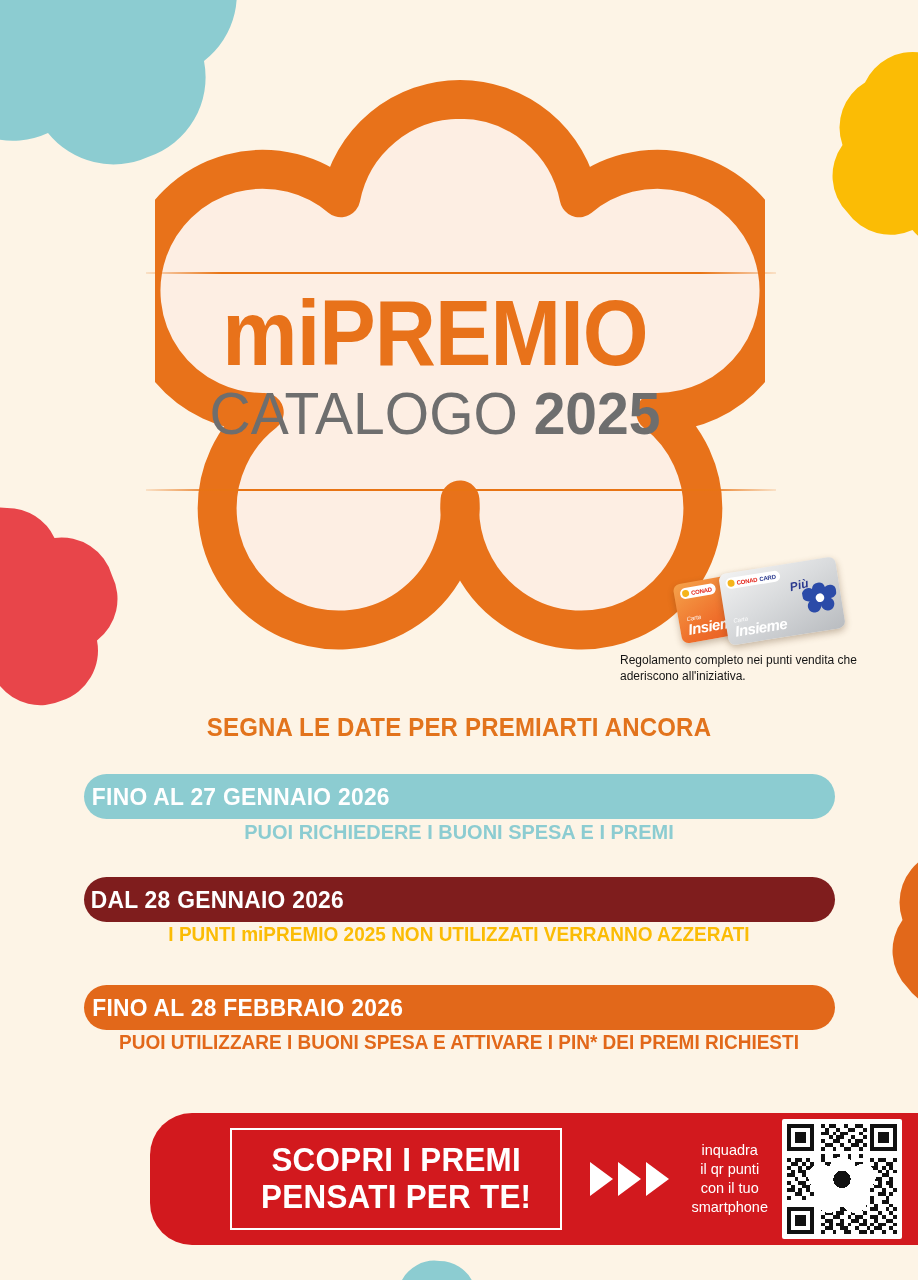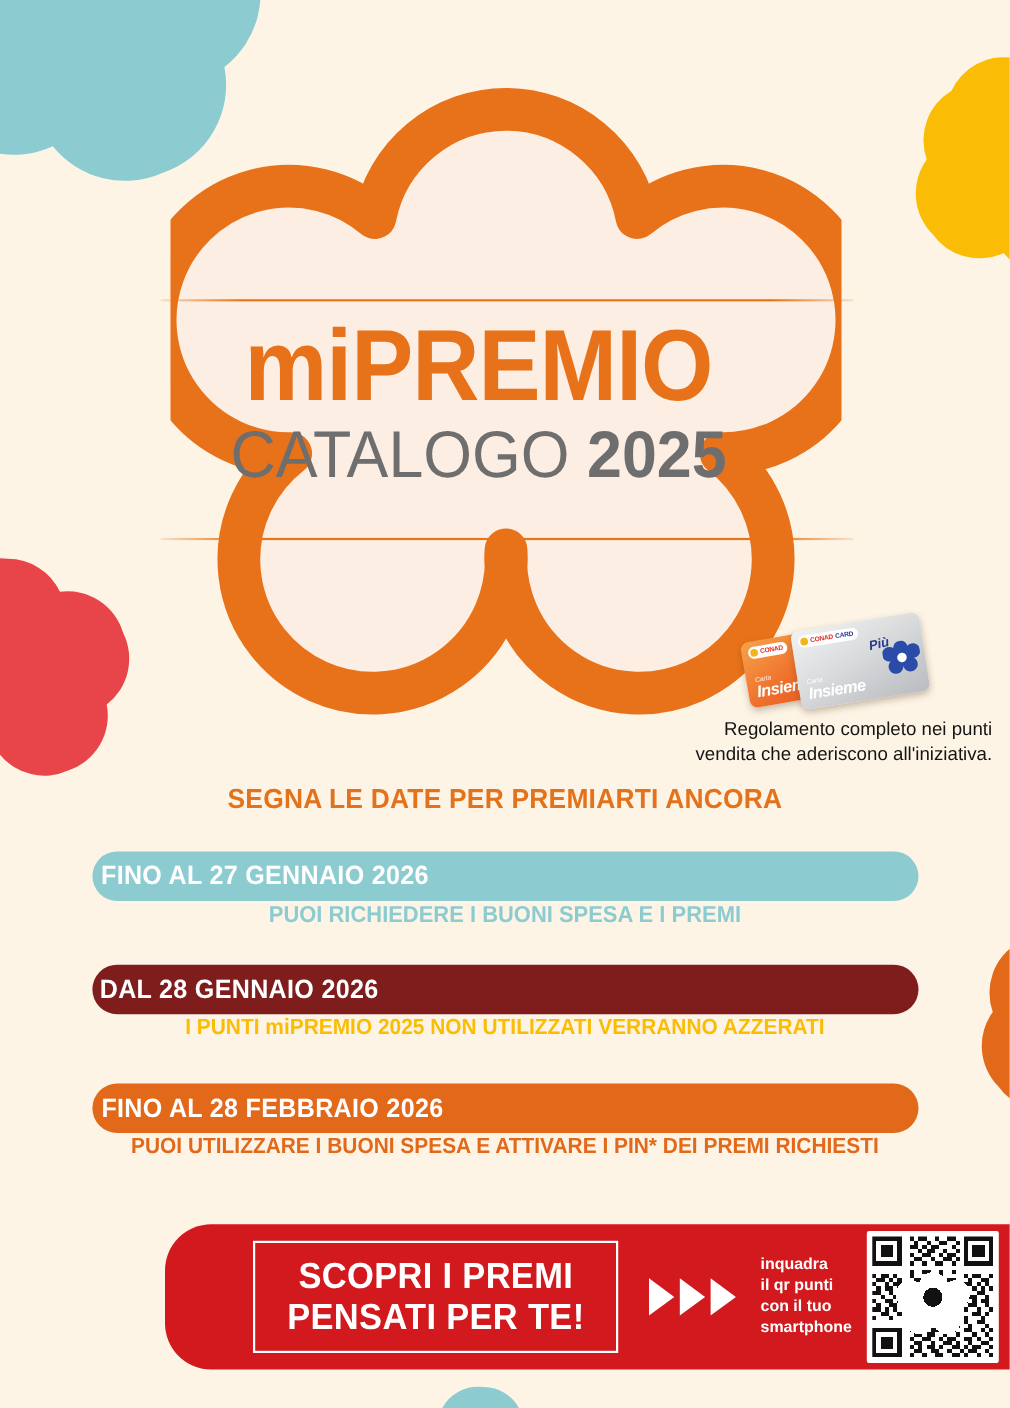--- a/index.html
+++ b/index.html
@@ -54,22 +54,22 @@
   .conad-dot{width:7px;height:7px;border-radius:50%;background:#f5b41a;flex:0 0 auto;}
   .conad-txt{font-size:6px;font-weight:700;color:#e4261b;letter-spacing:-.2px;font-family:"Liberation Sans",sans-serif;}
   .conad-card-txt{font-size:6px;font-weight:700;color:#2b3a8f;letter-spacing:-.2px;}
   .carta-lbl{position:absolute;left:8px;bottom:6px;color:#fff;line-height:1;}
   .carta-lbl .sm{display:block;font-size:6px;opacity:.95;font-style:italic;}
   .carta-lbl .bg{display:block;font-size:15px;font-weight:700;font-style:italic;letter-spacing:-.5px;}
   .carta-lbl.dark .sm,.carta-lbl.dark .bg{color:#ffffff;}
   .piu{position:absolute;right:30px;top:16px;font-size:12px;font-style:italic;font-weight:700;color:#2b3a8f;transform:rotate(-4deg);}
   .flower-blue{position:absolute;right:4px;top:22px;width:34px;height:34px;}
 
-  .fineprint{position:absolute;left:620px;top:652px;width:282px;text-align:right;
-    font-size:17px;line-height:1.35;color:#141414;font-weight:500;}
+  .fineprint{position:absolute;left:620px;top:652px;width:282px;text-align:left;
+    font-size:12px;line-height:1.35;color:#141414;font-weight:500;}
 
   
   .segna{position:absolute;left:0;top:713px;width:918px;text-align:center;
     font-size:25px;font-weight:700;color:#e2731c;letter-spacing:.2px;transform:scaleX(.96);}
 
   
   .band{position:absolute;left:84px;width:751px;height:45px;border-radius:23px;
     display:flex;align-items:center;justify-content:flex-start;}
   .band span{color:#ffffff;font-size:24px;font-weight:700;letter-spacing:.3px;transform:scaleX(.95);}
   .bandsub{position:absolute;left:0;width:918px;text-align:center;font-weight:700;}
@@ -80,21 +80,21 @@
   .band3{top:985px;background:#e2681a;}
   .sub3{top:1031px;font-size:20px;color:#e2681a;transform:scaleX(.95);}
 
   
   .cta{position:absolute;left:150px;top:1113px;width:816px;height:132px;
        background:#d2191e;border-radius:42px 0 0 42px;display:flex;align-items:center;}
   .cta-box{margin-left:80px;border:2px solid #ffffff;padding:12px 22px;}
   .cta-box div{color:#fff;font-size:33px;font-weight:700;line-height:1.12;text-align:center;letter-spacing:.3px;transform:scaleX(.95);}
   .arrows{display:flex;gap:5px;margin-left:28px;}
   .arrow{width:0;height:0;border-left:23px solid #fff;border-top:17px solid transparent;border-bottom:17px solid transparent;}
-  .qr-text{margin-left:22px;color:#fff;font-size:14.5px;font-weight:700;line-height:1.32;}
+  .qr-text{margin-left:22px;color:#fff;font-size:14.5px;font-weight:400;line-height:1.32;text-align:center;}
   .qr-wrap{margin-left:14px;background:#fff;padding:5px;border-radius:2px;}
   .qr-wrap svg{display:block;}
 </style>
 </head>
 <body>
 
 <div class="stage">
 
   <div class="blob" style="left:-150px;top:-175px;">
     <svg width="420" height="400" viewBox="0 0 100 100">

